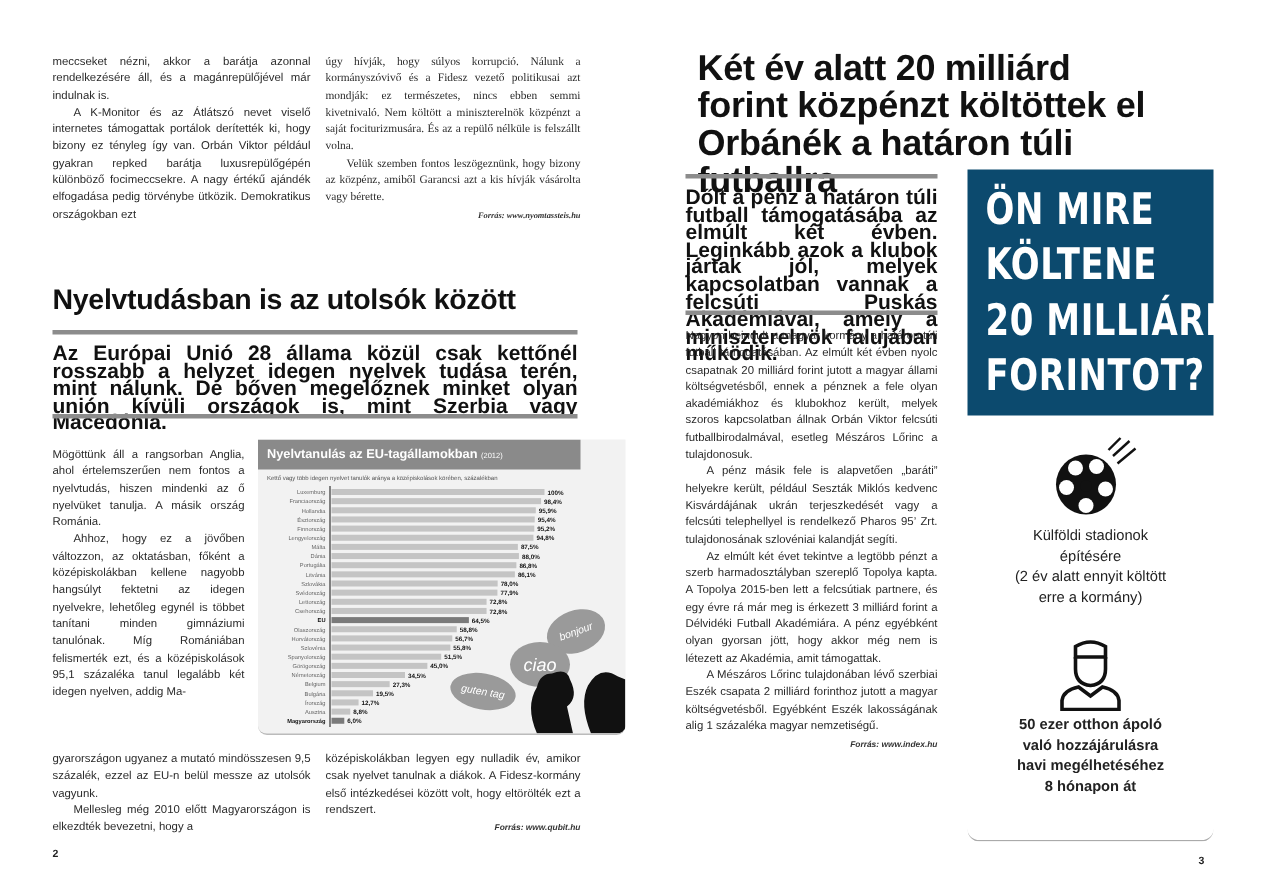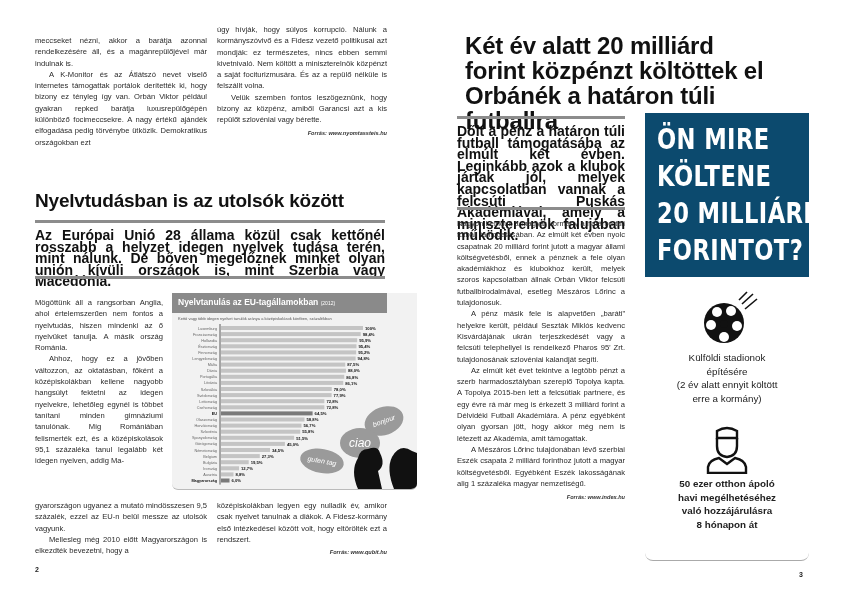--- a/index.html
+++ b/index.html
@@ -40,23 +40,23 @@
   .side-cap.b { font-weight:bold; }
 </style>
 </head>
 <body>
 
 <div class="page p-left">
   <div class="abs txt" style="left:35px;top:35px;width:172px;">
     <p>meccseket nézni, akkor a barátja azonnal rendelkezésére áll, és a magánrepülőjével már indulnak is.</p>
     <p class="ind">A K-Monitor és az Átlátszó nevet viselő internetes támogattak portálok derítették ki, hogy bizony ez tényleg így van. Orbán Viktor például gyakran repked barátja luxusrepülőgépén különböző focimeccsekre. A nagy értékű ajándék elfogadása pedig törvénybe ütközik. Demokratikus országokban ezt</p>
   </div>
-  <div class="abs txt" style="left:217px;top:24px;width:170px;">
+  <div class="abs txt" style="left:217px;top:35px;width:170px;font-family:Liberation Serif, serif;">
     <p>úgy hívják, hogy súlyos korrupció. Nálunk a kormányszóvivő és a Fidesz vezető politikusai azt mondják: ez természetes, nincs ebben semmi kivetnivaló. Nem költött a miniszterelnök közpénzt a saját focituriz­musára. És az a repülő nélküle is felszállt volna.</p>
-    <p class="ind">Velük szemben fontos leszögeznünk, hogy bizony az közpénz, amiből Garancsi azt a kis repülőt szlovéniai vagy bérette.</p>
+    <p class="ind">Velük szemben fontos leszögeznünk, hogy bizony az közpénz, amiből Garancsi azt a kis hívják vásárolta vagy bérette.</p>
     <div class="source" style="margin-top:2px;">Forrás: www.nyomtassteis.hu</div>
   </div>
 
   <div class="abs h2" style="left:35px;top:190px;font-size:19px;white-space:nowrap;">Nyelvtudásban is az utolsók között</div>
   <div class="rule" style="left:35px;top:220px;width:350px;"></div>
   <div class="abs lead" style="left:35px;top:230px;width:350px;">Az Európai Unió 28 állama közül csak kettőnél rosszabb a helyzet idegen nyelvek tudása terén, mint nálunk. De bőven megelőznek minket olyan unión kívüli országok is, mint Szerbia vagy Macedónia.</div>
   <div class="rule" style="left:35px;top:276px;width:350px;"></div>
 
   <div class="abs txt" style="left:35px;top:297px;width:128px;">
     <p>Mögöttünk áll a rangsorban Anglia, ahol értelemszerűen nem fontos a nyelvtudás, hiszen mindenki az ő nyelvüket tanulja. A másik ország Románia.</p>
@@ -215,17 +215,17 @@
     <div>erre a kormány)</div>
   </div>
 
   <svg class="abs" style="left:60px;top:311px;" width="44" height="50" viewBox="0 0 44 50">
     <path d="M12 14 L12 7 Q22 1 32 7 L32 14 Z" fill="none" stroke="#111" stroke-width="2.4"></path>
     <path d="M12 14 L12 22 Q12 32 22 33 Q32 32 32 22 L32 14" fill="none" stroke="#111" stroke-width="2.4"></path>
     <path d="M3 49 L3 43 Q4 36 14 34 L22 40 L30 34 Q40 36 41 43 L41 49 Z" fill="none" stroke="#111" stroke-width="2.4"></path>
   </svg>
   <div class="side-cap b" style="top:364px;">
     <div>50 ezer otthon ápoló</div>
+    <div>való hozzájárulásra</div>
     <div>havi megélhetéséhez</div>
-    <div>való hozzájárulásra</div>
     <div>8 hónapon át</div>
   </div>
 </div>
 
 </body></html>

